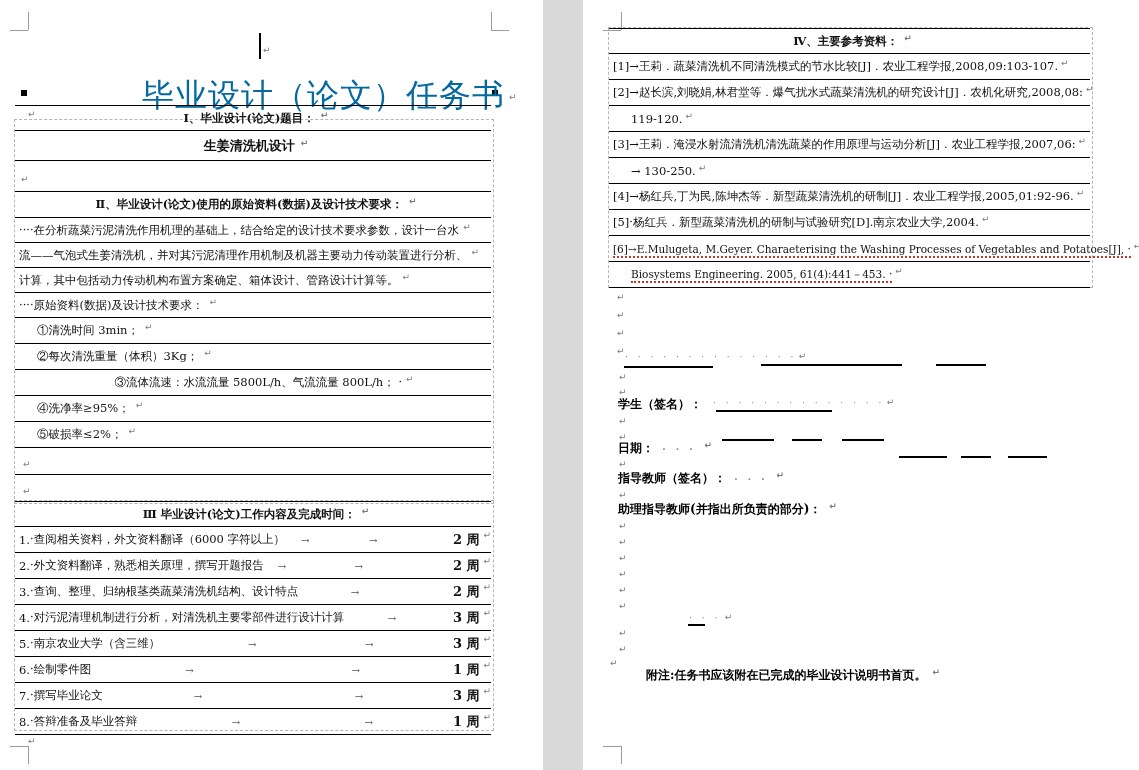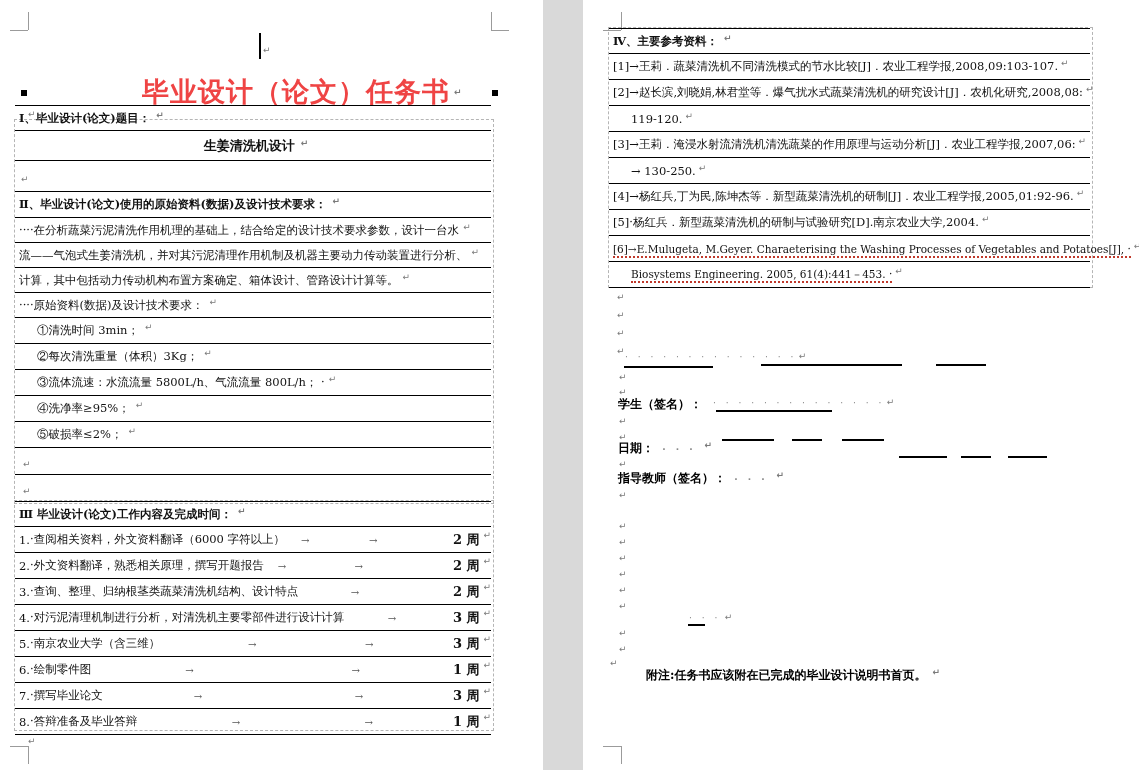--- a/index.html
+++ b/index.html
@@ -44,45 +44,45 @@
   }
   .pil::after{content:"\21B5";}
 
   
   .caret{position:absolute;width:2px;height:26px;background:#000;}
 
   
   .doc-title{
     position:absolute;
     font-family:"DejaVu Serif","Liberation Serif",serif;
-    font-weight:700;
-    font-size:27px;
+    font-weight:400;
+    font-size:32px;
     letter-spacing:1px;
-    color:#ef4444;
+    color:#0369a1;
     white-space:nowrap;
   }
 
   
   .wtable{
     position:absolute;
     border-collapse:collapse;
     table-layout:fixed;
     font-family:"DejaVu Serif","Liberation Serif",serif;
   }
   .wtable td{
     border-top:1.4px solid #000;
     border-bottom:1.4px solid #000;
     border-left:none;border-right:none;
     padding:0 4px;
     vertical-align:middle;
     white-space:nowrap;
     color:#111;
     overflow:visible;
   }
-  .wtable td.hdr{font-weight:700;font-size:11.5px;}
+  .wtable td.hdr{font-weight:700;font-size:11.5px;text-align:center;}
   .wtable td.body{font-size:11.5px;}
   .wtable td.center{text-align:center;font-weight:700;font-size:13px;}
   .wtable td.blank{}
   .indent1{padding-left:22px !important;}
 
   
   .tbound{
     position:absolute;
     border:1px dashed #b5b5b5;
     pointer-events:none;
@@ -196,21 +196,21 @@
         <td class="body indent1" style="height:25px;">
           <span>①清洗时间 3min；</span><span class="pil" style="position:relative;left:6px;top:-4px;"></span>
         </td>
       </tr>
       <tr>
         <td class="body indent1" style="height:25px;">
           <span>②每次清洗重量（体积）3Kg；</span><span class="pil" style="position:relative;left:6px;top:-4px;"></span>
         </td>
       </tr>
       <tr>
-        <td class="body indent1" style="height:25px;">
+        <td class="body indent1" style="height:25px;text-align:center;">
           <span>③流体流速：水流流量 5800L/h、气流流量 800L/h； ·</span><span class="pil" style="position:relative;left:4px;top:-4px;"></span>
         </td>
       </tr>
       <tr>
         <td class="body indent1" style="height:25px;margin-top:20px;">
           <span>④洗净率≥95%；</span><span class="pil" style="position:relative;left:6px;top:-4px;"></span>
         </td>
       </tr>
       <tr>
         <td class="body indent1" style="height:25px;">
@@ -471,20 +471,23 @@
   <div class="pil" style="left:36px;top:460px;"></div>
 
   <div class="sig-label" style="left:35px;top:470px;">
     <span>指导教师（签名）：</span>
     <span class="dotline" style="position:relative;left:4px;top:0;">· · ·</span>
     <span class="pil" style="position:relative;left:8px;top:-4px;"></span>
   </div>
 
   <div class="pil" style="left:36px;top:491px;"></div>
 
+  <div class="sig-label" style="left:35px;top:501px;">
+    <span>助理指导教师(并指出所负责的部分)：</span><span class="pil" style="position:relative;left:8px;top:-4px;"></span>
+  </div>
 
   <div class="pil" style="left:36px;top:522px;"></div>
   <div class="pil" style="left:36px;top:538px;"></div>
   <div class="pil" style="left:36px;top:554px;"></div>
   <div class="pil" style="left:36px;top:570px;"></div>
   <div class="pil" style="left:36px;top:586px;"></div>
   <div class="pil" style="left:36px;top:602px;"></div>
 
   <div class="dotline" style="left:106px;top:613px;">
     <span>· · ·</span><span class="pil" style="position:relative;left:4px;top:-1px;"></span>

